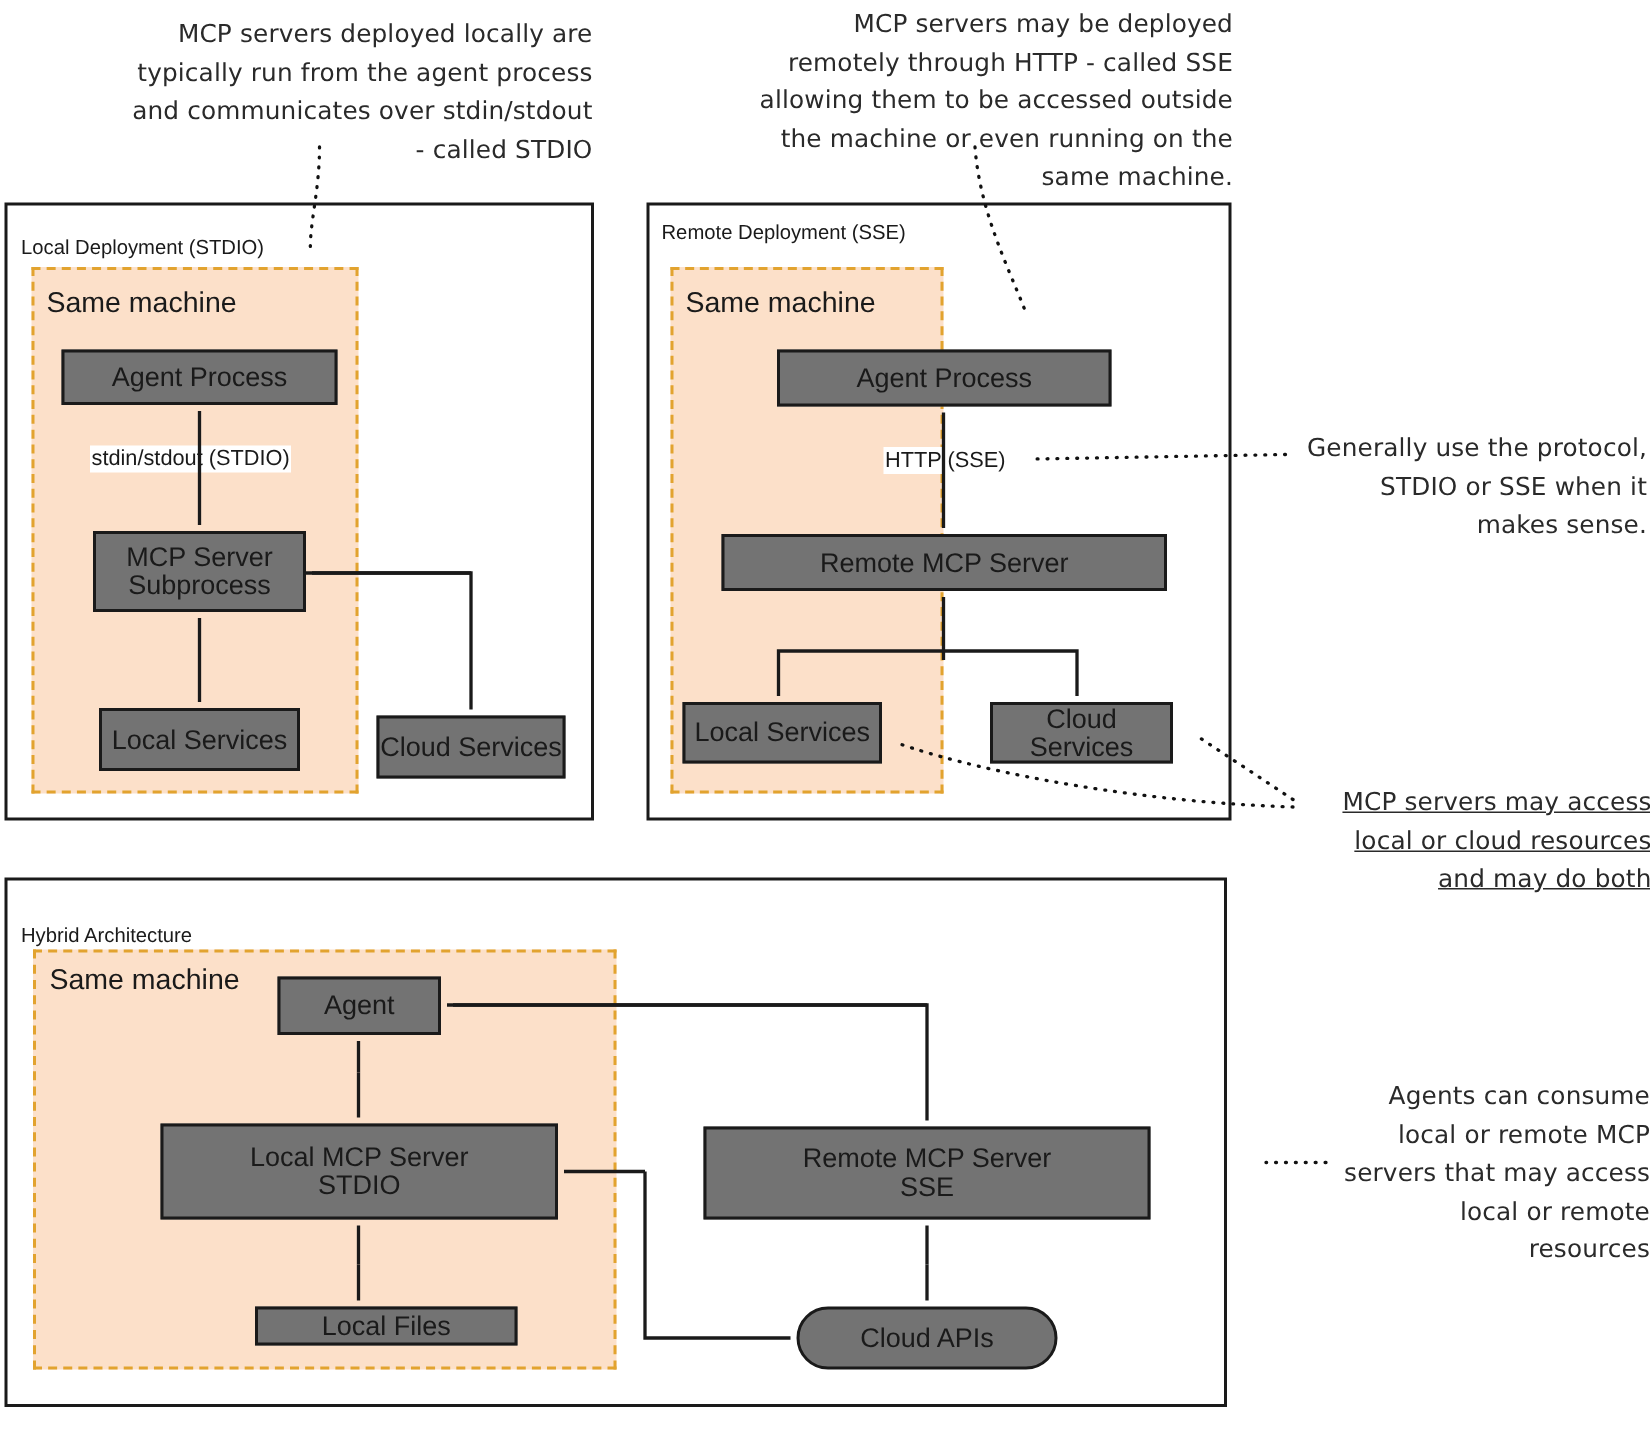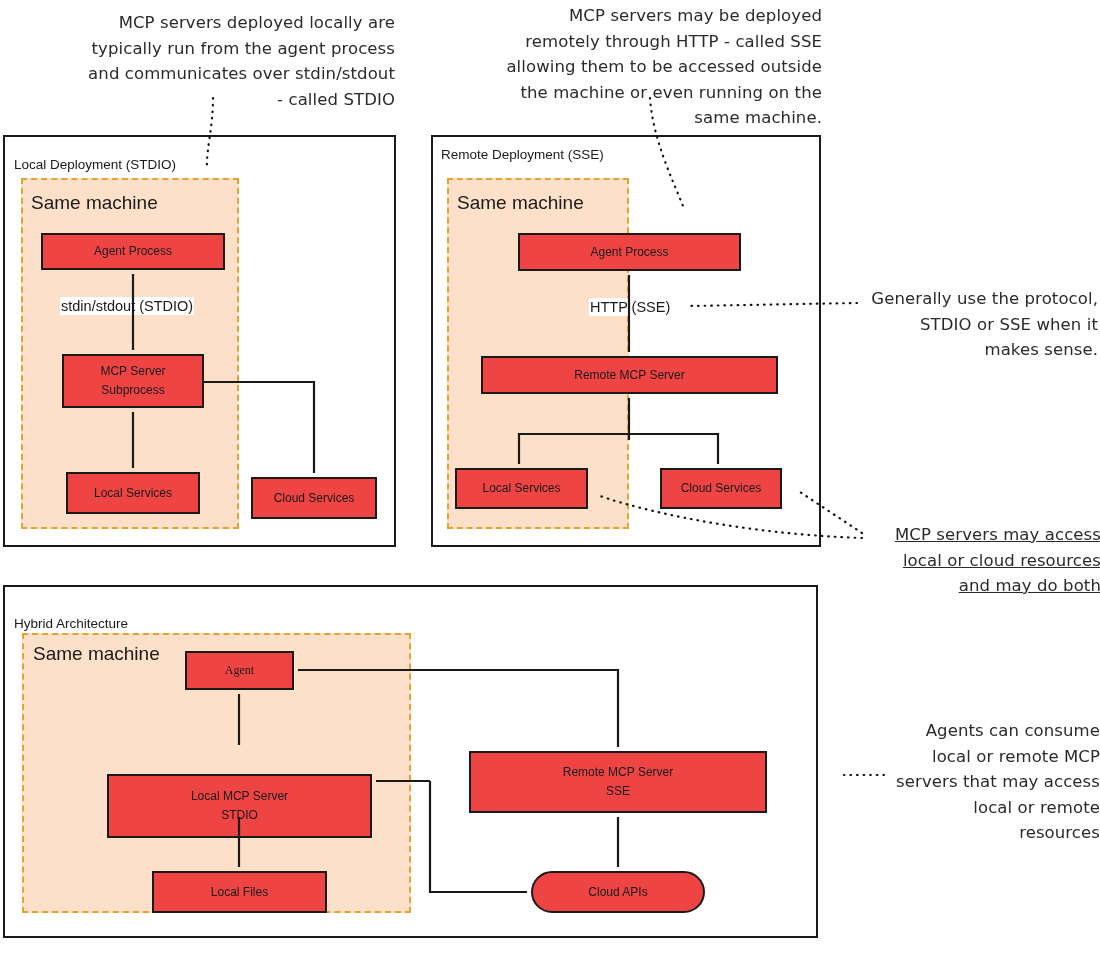--- a/index.html
+++ b/index.html
@@ -49,26 +49,26 @@
     position:absolute;
     font-size:19px;
     line-height:16px;
     color:#1a1a1a;
     white-space:nowrap;
   }
 
   
   .node{
     position:absolute;
-    background:#ef4444;
+    background:#737373;
     border:2.2px solid #1a1a1a;
     box-sizing:border-box;
     display:flex;align-items:center;justify-content:center;
     text-align:center;
-    font-size:12px;
+    font-size:18px;
     line-height:19px;
     color:#1a1a1a;
     white-space:pre-line;
   }
 
   
   .edge-label{
     position:absolute;
     background:#ffffff;
     font-size:14.5px;
@@ -130,26 +130,26 @@
   <div class="node" style="left:660px;top:468px;width:122px;height:41px;">Cloud Services</div>
 
   <div class="edge-label" style="left:589px;top:298px;">HTTP (SSE)</div>
 
   <div class="panel" style="left:3px;top:585px;width:815px;height:353px;"></div>
   <div class="panel-title" style="left:14px;top:616px;text-align:right;">Hybrid Architecture</div>
 
   <div class="machine" style="left:22px;top:633px;width:389px;height:280px;"></div>
   <div class="machine-title" style="left:33px;top:646px;">Same machine</div>
 
-  <div class="node" style="left:185px;top:651px;width:109px;height:39px;font-family:Liberation Serif, serif;">Agent</div>
+  <div class="node" style="left:185px;top:651px;width:109px;height:39px;">Agent</div>
 
-  <div class="node" style="left:107px;top:749px;width:265px;height:64px;margin-top:25px;">Local MCP Server
+  <div class="node" style="left:107px;top:749px;width:265px;height:64px;">Local MCP Server
 STDIO</div>
 
-  <div class="node" style="left:152px;top:871px;width:175px;height:42px;">Local Files</div>
+  <div class="node" style="left:170px;top:871px;width:175px;height:26px;">Local Files</div>
 
   <div class="node" style="left:469px;top:751px;width:298px;height:62px;">Remote MCP Server
 SSE</div>
 
   <div class="node" style="left:531px;top:871px;width:174px;height:42px;border-radius:21px;">Cloud APIs</div>
 
   <svg class="wires" viewBox="0 0 1100 955" xmlns="http://www.w3.org/2000/svg">
     <defs>
       <marker id="ah" markerWidth="11" markerHeight="11" refX="9.2" refY="5.5" orient="auto" markerUnits="strokeWidth">
         <path d="M0.4,0.4 L10,5.5 L0.4,10.6 L3.4,5.5 Z" fill="#1a1a1a"></path>

